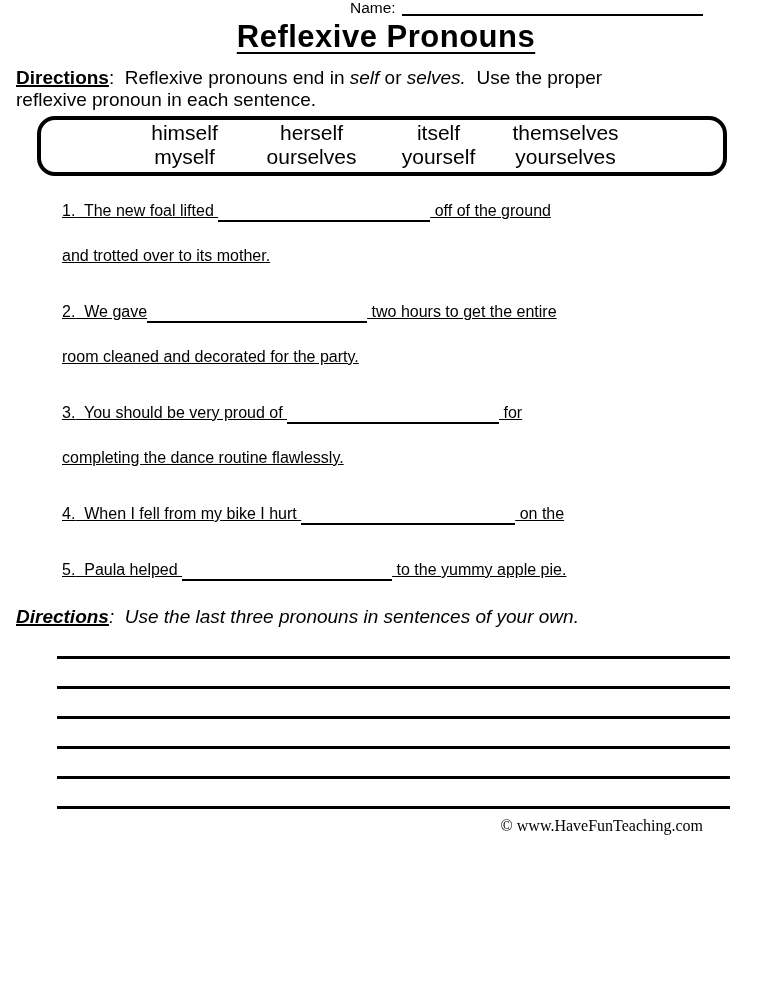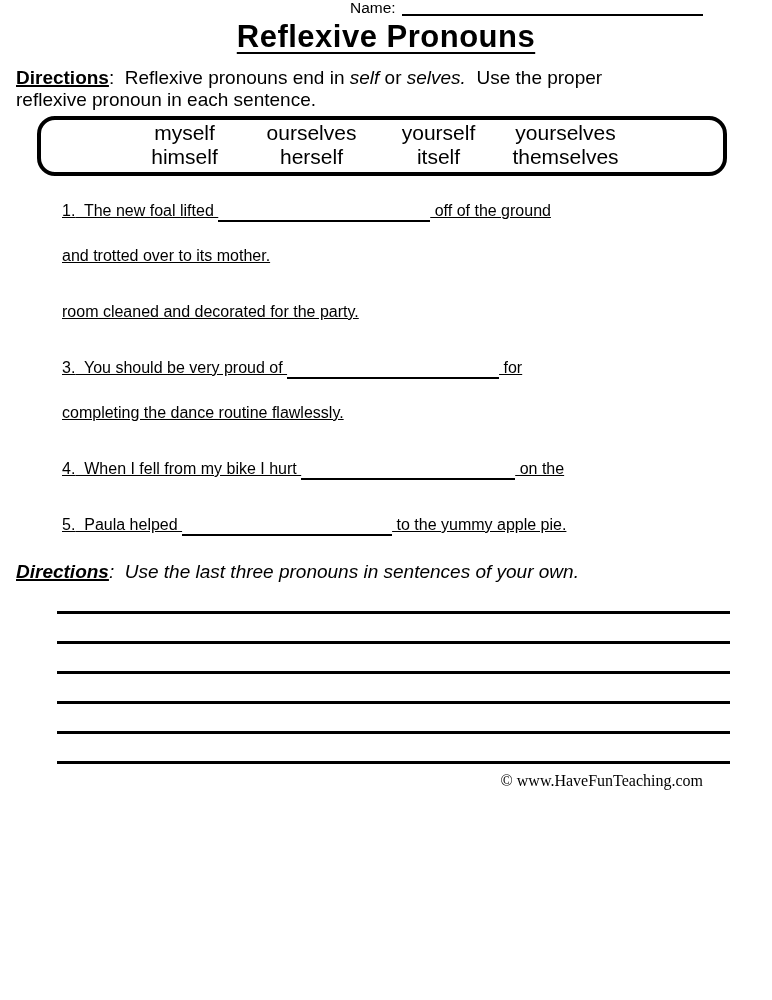--- a/index.html
+++ b/index.html
@@ -124,38 +124,38 @@
       <span>Name:</span>
       <span class="name-line"></span>
     </div>
 
   <div class="title">Reflexive Pronouns</div>
 
   <p class="directions"><span class="dir-label">Directions</span><span>:  Reflexive pronouns end in </span><span class="it">self</span><span> or </span><span class="it">selves.</span><span>  Use the proper reflexive pronoun in each sentence.</span></p>
 
   <div class="word-bank">
     <div class="wb-row">
+        <span>himself</span>
+        <span>herself</span>
+        <span>itself</span>
+        <span>themselves</span>
+      </div>
+    <div class="wb-row">
         <span>myself</span>
         <span>ourselves</span>
         <span>yourself</span>
         <span>yourselves</span>
-      </div>
-    <div class="wb-row">
-        <span>himself</span>
-        <span>herself</span>
-        <span>itself</span>
-        <span>themselves</span>
       </div>
   </div>
 
   <div class="sentences">
 
     <div class="sentence"><div><span>1.</span><span>  The new foal lifted </span><span class="blank b1"></span><span> off of the ground</span></div><div>and trotted over to its mother.</div></div>
 
-    <div class="sentence"><div>room cleaned and decorated for the party.</div></div>
+    <div class="sentence"><div><span>2.</span><span>  We gave</span><span class="blank b2"></span><span> two hours to get the entire</span></div><div>room cleaned and decorated for the party.</div></div>
 
     <div class="sentence"><div><span>3.</span><span>  You should be very proud of </span><span class="blank b3"></span><span> for</span></div><div>completing the dance routine flawlessly.</div></div>
 
     <div class="sentence"><div><span>4.</span><span>  When I fell from my bike I hurt </span><span class="blank b4"></span><span> on the</span></div></div>
 
     <div class="sentence"><div><span>5.</span><span>  Paula helped </span><span class="blank b5"></span><span> to the yummy apple pie.</span></div></div>
 
   </div>
 
   <p class="directions directions-2"><span class="dir-label">Directions</span><span>:  Use the last three pronouns in sentences of your own.</span></p>

